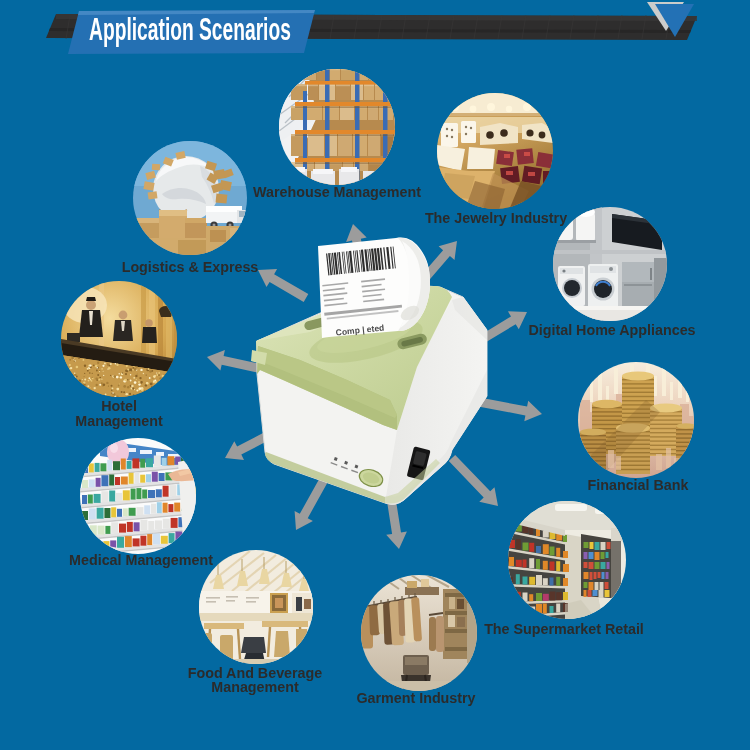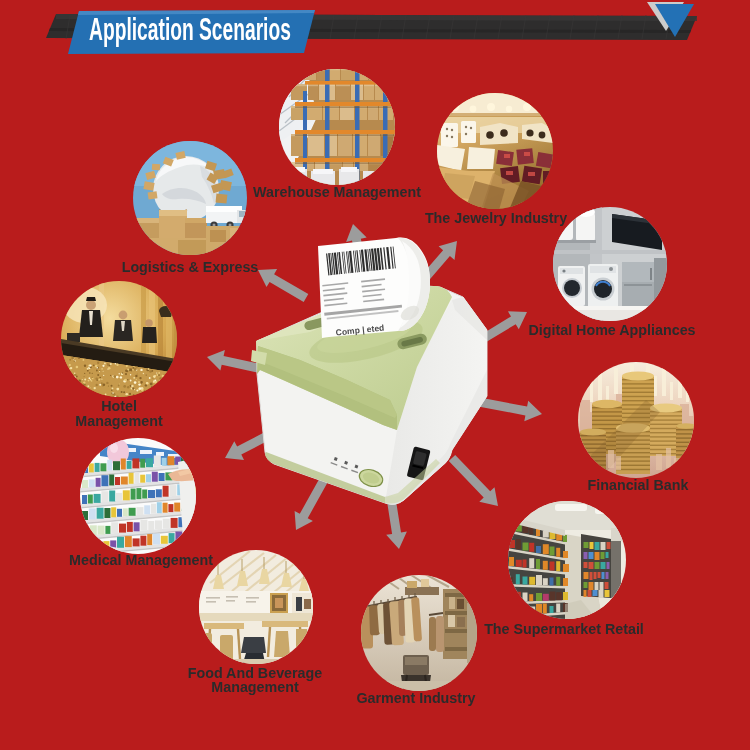--- a/index.html
+++ b/index.html
@@ -1,16 +1,16 @@
 <!DOCTYPE html>
 <html><head>
 <meta charset="utf-8">
 <style>
 html,body{margin:0;padding:0;background:#ffffff;}
-#page{position:relative;width:750px;height:750px;overflow:hidden;background:#b91c1c;font-family:"Liberation Sans",sans-serif;text-align:right;}
+#page{position:relative;width:750px;height:750px;overflow:hidden;background:#0369a1;font-family:"Liberation Sans",sans-serif;text-align:right;}
 svg{display:block;}
 </style>
 </head>
 <body>
 <div id="page">
 <svg width="750" height="750" viewBox="0 0 750 750">
 <defs>
 <clipPath id="cLog">
           <circle cx="190" cy="198" r="57"></circle>
         </clipPath>

